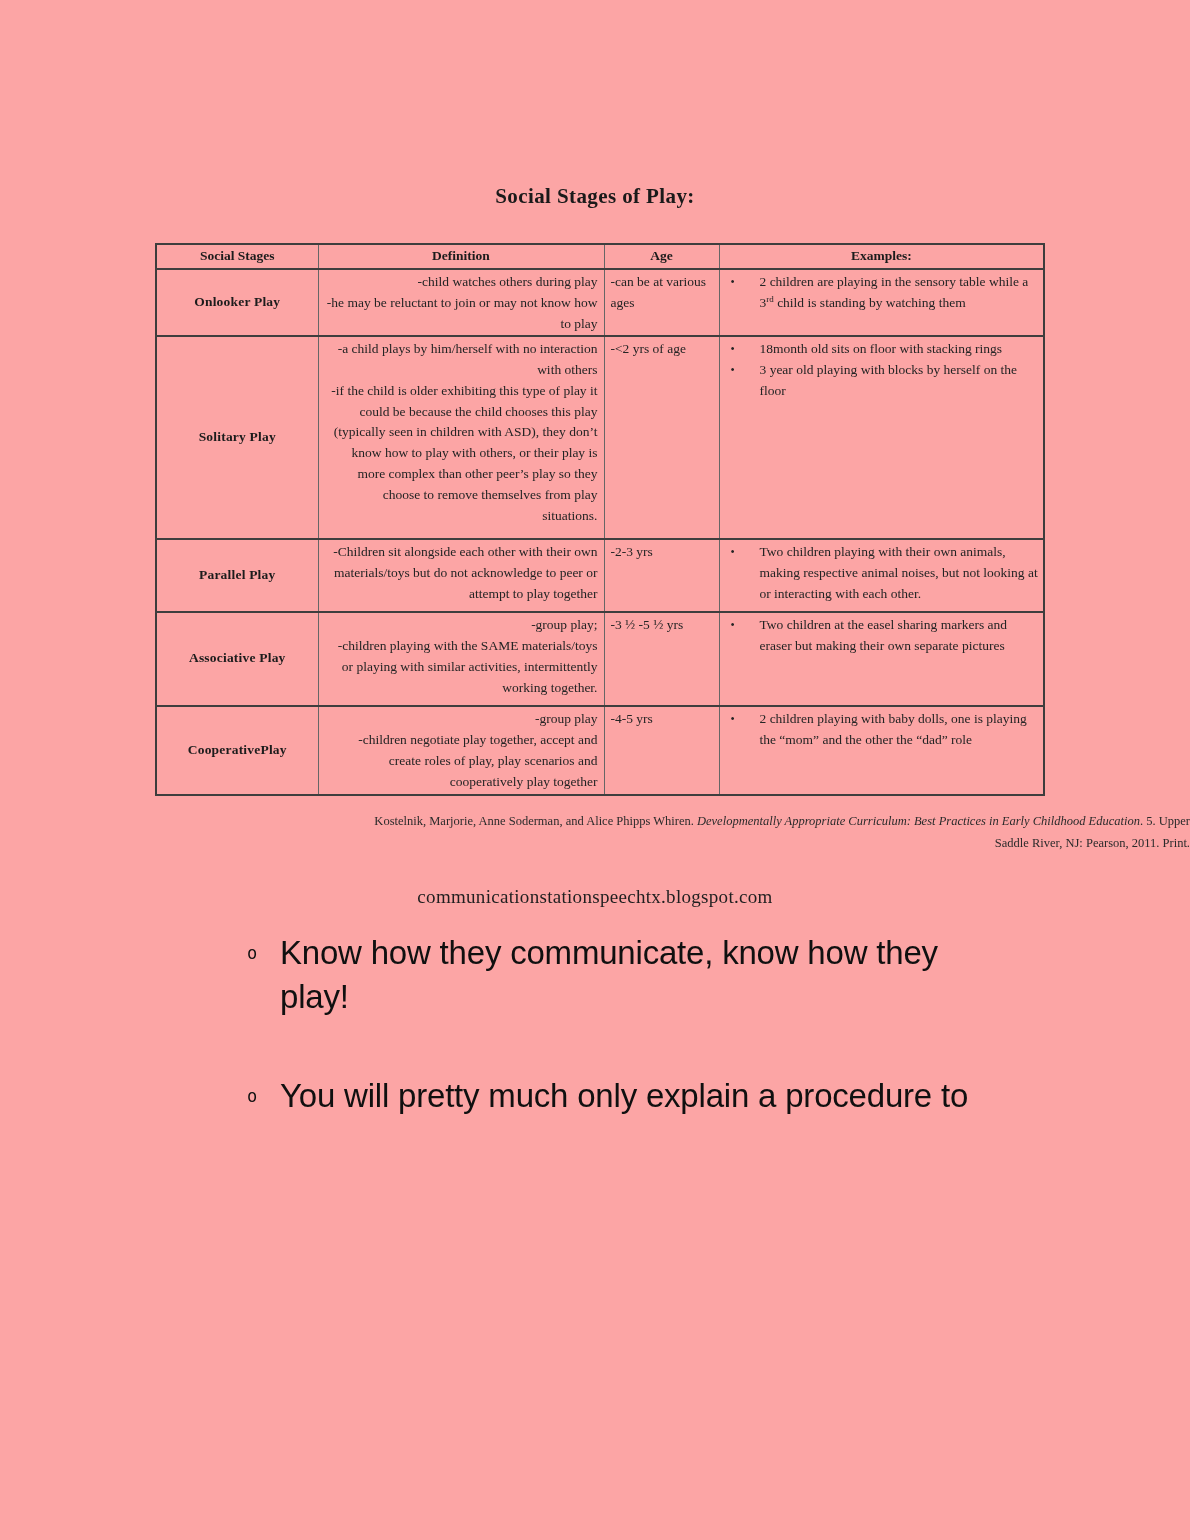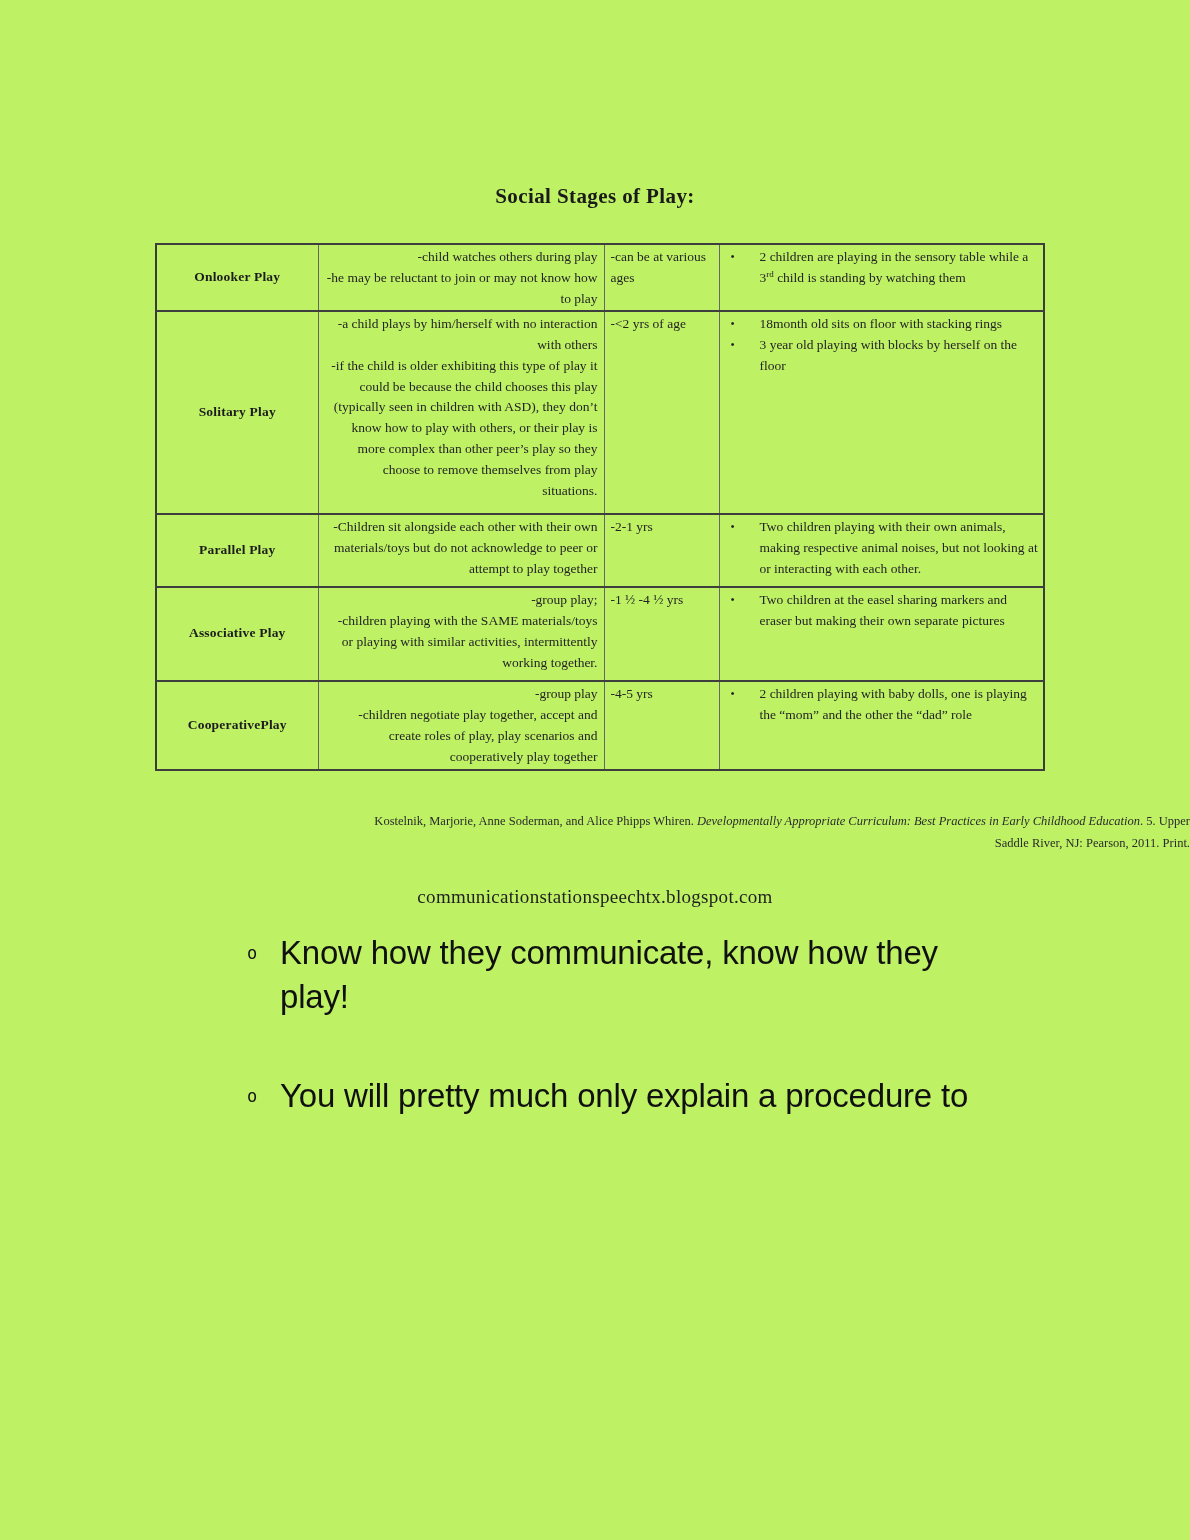--- a/index.html
+++ b/index.html
@@ -1,16 +1,16 @@
 <!DOCTYPE html>
 <html><head>
 <meta charset="utf-8">
 <style>
   html,body{margin:0;padding:0;background:#fff;}
-  .page{position:relative;width:1190px;height:1540px;background:#bef264;overflow:hidden;
+  .page{position:relative;width:1190px;height:1540px;background:#fca5a5;overflow:hidden;
         font-family:"Liberation Serif", serif;color:#222;}
 
   .title{position:absolute;top:184px;left:0;width:100%;text-align:center;margin:0;
          font:bold 21px "Liberation Serif", serif;color:#1a1a1a;letter-spacing:.4px;}
 
   table.tbl{position:absolute;top:243px;left:155px;width:888px;border-collapse:collapse;
             table-layout:fixed;font-size:13.5px;line-height:1.55;color:#242424;
             border:2px solid #3c3c3c;}
   .tbl th,.tbl td{border-left:1px solid #666;border-right:1px solid #666;
                   border-top:2px solid #3e3e3e;border-bottom:2px solid #3e3e3e;
@@ -49,20 +49,26 @@
   <h1 class="title">Social Stages of Play:</h1>
 
   <table class="tbl">
     <colgroup>
       <col style="width:162px">
         <col style="width:286px">
         <col style="width:115px">
         <col style="width:325px">
     </colgroup>
     <tbody>
+        <tr class="rh">
+      <th>Social Stages</th>
+      <th>Definition</th>
+      <th>Age</th>
+      <th>Examples:</th>
+    </tr>
 
     <tr class="r0">
       <td class="stage">Onlooker Play</td>
       <td class="def">
         <div class="dline">-child watches others during play</div>
         <div class="dline">-he may be reluctant to join or may not know how to play</div>
       </td>
       <td class="age">-can be at various ages</td>
       <td class="exs">
         <div class="ex">
@@ -89,36 +95,36 @@
           <span class="ext">3 year old playing with blocks by herself on the floor</span>
         </div>
       </td>
     </tr>
 
     <tr class="r2">
       <td class="stage">Parallel Play</td>
       <td class="def">
         <div class="dline">-Children sit alongside each other with their own materials/toys but do not acknowledge to peer or attempt to play together</div>
       </td>
-      <td class="age">-2-1 yrs</td>
+      <td class="age">-2-3 yrs</td>
       <td class="exs">
         <div class="ex">
           <span class="exb">•</span>
           <span class="ext">Two children playing with their own animals, making respective animal noises, but not looking at or interacting with each other.</span>
         </div>
       </td>
     </tr>
 
     <tr class="r3">
       <td class="stage">Associative Play</td>
       <td class="def">
         <div class="dline">-group play;</div>
         <div class="dline">-children playing with the SAME materials/toys or playing with similar activities, intermittently working together.</div>
       </td>
-      <td class="age">-1 ½ -4 ½ yrs</td>
+      <td class="age">-3 ½ -5 ½ yrs</td>
       <td class="exs">
         <div class="ex">
           <span class="exb">•</span>
           <span class="ext">Two children at the easel sharing markers and eraser but making their own separate pictures</span>
         </div>
       </td>
     </tr>
 
     <tr class="r4">
       <td class="stage">CooperativePlay</td>

